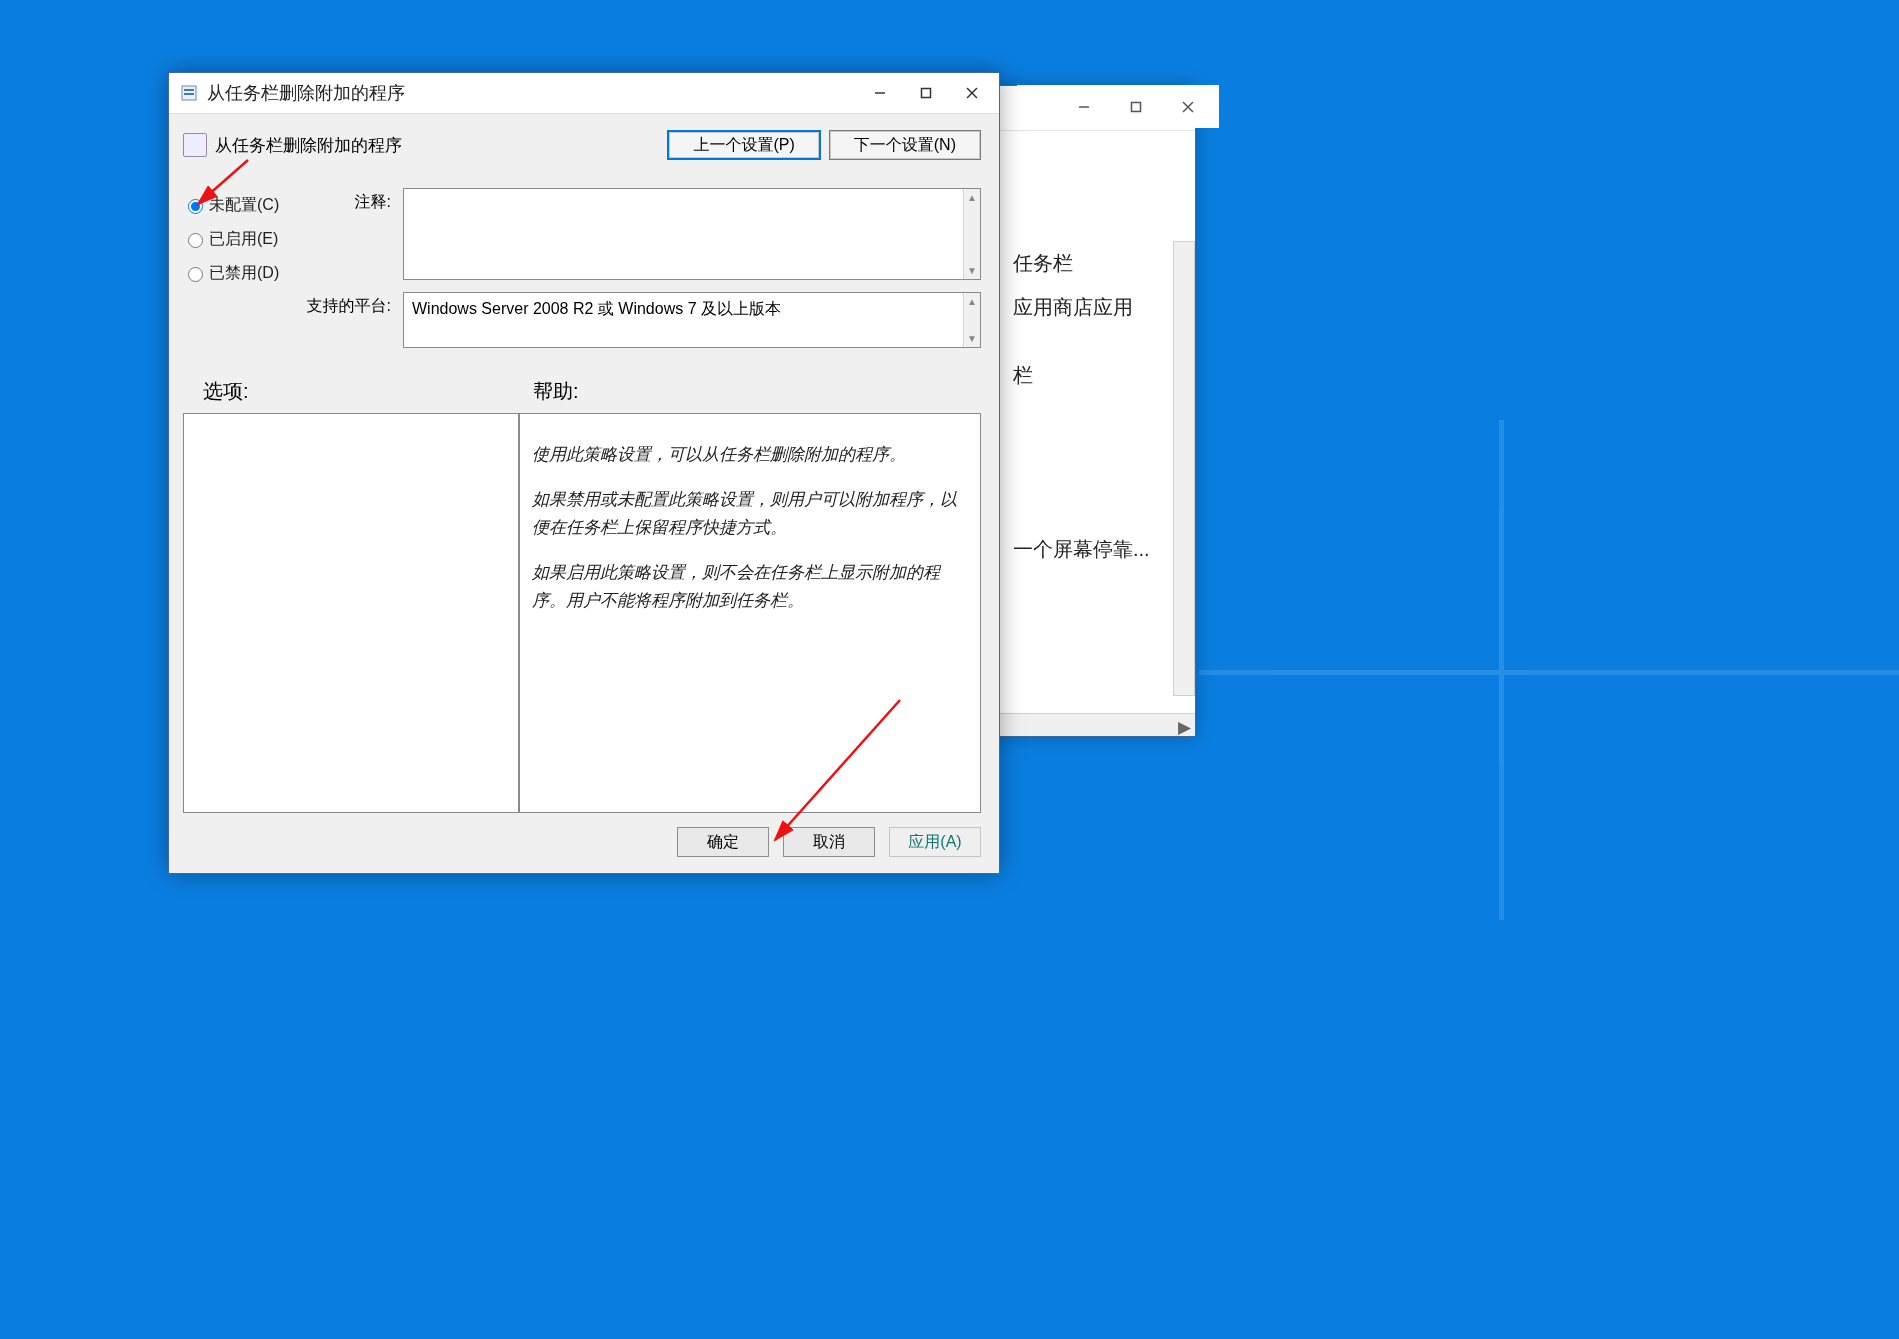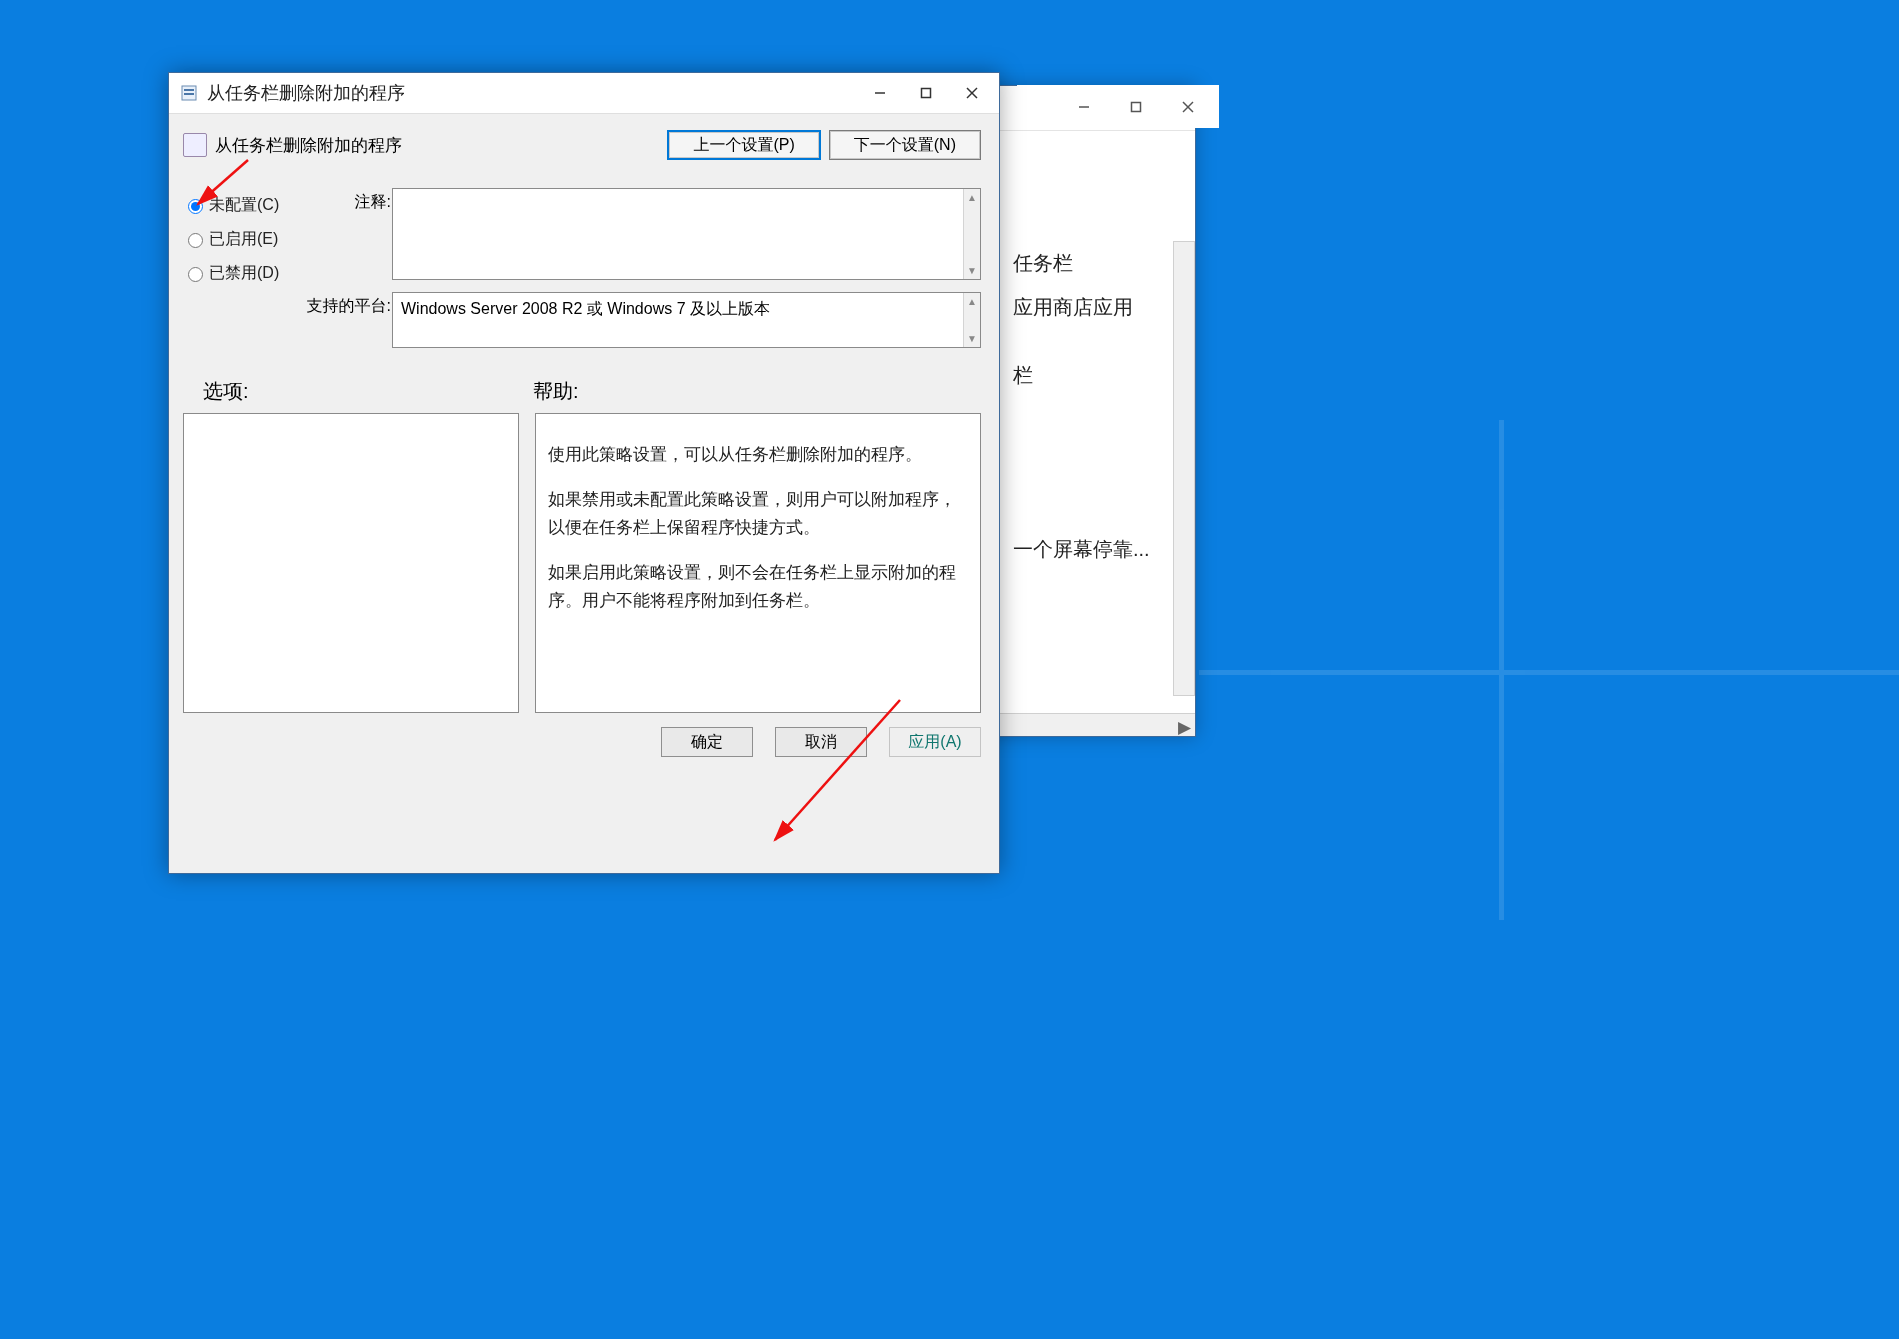--- a/index.html
+++ b/index.html
@@ -199,21 +199,21 @@
     display: flex;
     flex-direction: column;
   }
   .comment-row {
     display: flex;
     margin-bottom: 12px;
   }
   .comment-row .lbl {
     width: 100px;
     text-align: right;
-    padding-right: 1px;
+    padding-right: 12px;
     padding-top: 4px;
     font-size: 16px;
   }
   .comment-row .box {
     flex: 1;
     height: 78px;
     border: 1px solid #8a8a8a;
     background: #ffffff;
     position: relative;
     font-size: 16px;
@@ -246,42 +246,42 @@
     font-size: 20px;
     margin-left: 20px;
   }
   .row3 .opts-lbl { width: 330px; }
   .row3 .help-lbl { }
 
   
   .row4 {
     display: flex;
     margin-top: 8px;
-    height: 300px;
-    gap: 16px;
+    height: 400px;
+    font-style: italic;
   }
   .pane {
     border: 1px solid #8a8a8a;
     background: #ffffff;
     padding: 10px 12px;
     font-size: 17px;
     line-height: 28px;
     color: #222;
     overflow: hidden;
   }
   .pane.opts { width: 310px; }
   .pane.help { flex: 1; }
 
   
   .row5 {
     display: flex;
     justify-content: flex-end;
     align-items: center;
     margin-top: 14px;
-    gap: 22px;
+    gap: 14px;
   }
   .dlg-btn {
     width: 92px;
     height: 30px;
     background: #e9e9e9;
     border: 1px solid #8f8f8f;
     font-size: 16px;
     display: flex;
     align-items: center;
     justify-content: center;

